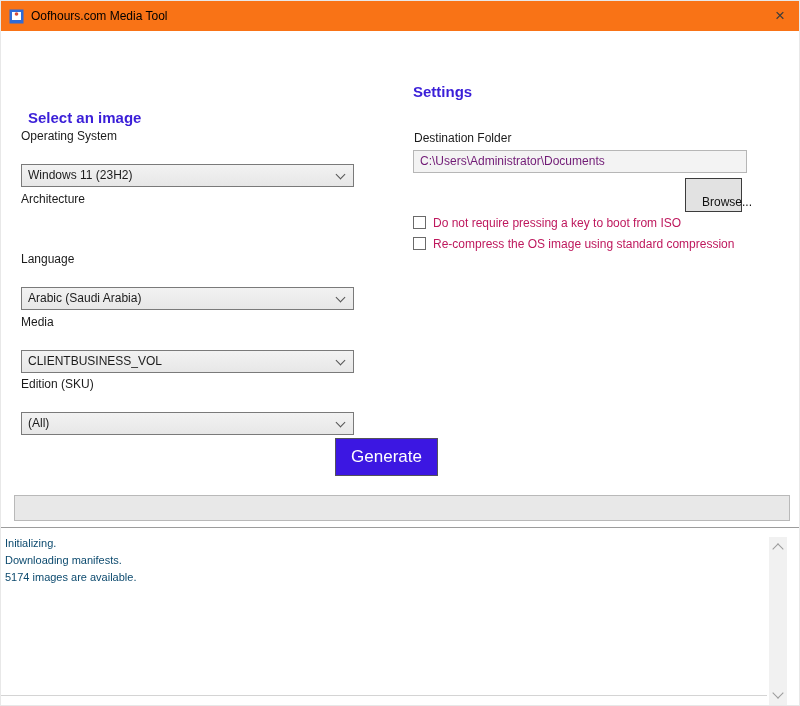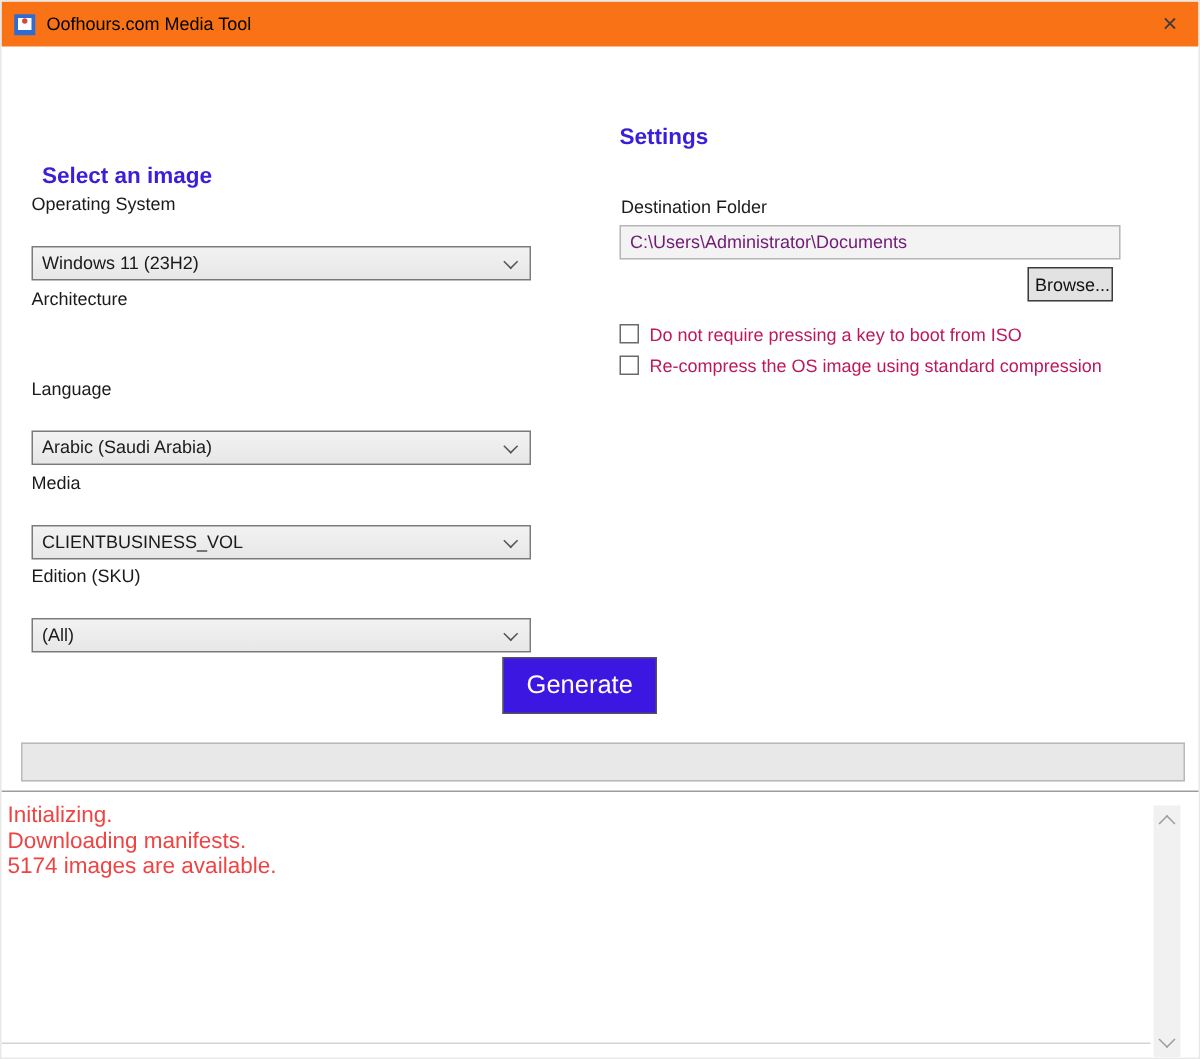--- a/index.html
+++ b/index.html
@@ -34,21 +34,21 @@
   
   .dest-label{position:absolute;left:413px;top:130px;}
   .textbox{
     position:absolute;left:412px;top:149px;width:326px;height:21px;box-sizing:content-box;
     border:1px solid #b6b6b6;background:#f3f3f3;font-size:12px;line-height:21px;
     padding-left:6px;color:#701a75;white-space:nowrap;overflow:hidden;
   }
   .browse{
     position:absolute;left:684px;top:177px;width:57px;height:23px;
     background:#e2e2e2;border:1px solid #3c3c3c;font-size:12px;color:#111;
-    font-family:"Liberation Sans", sans-serif;padding:4px;cursor:default;
+    font-family:"Liberation Sans", sans-serif;padding:16px;cursor:default;
   }
   .cbrow{position:absolute;left:412px;height:15px;display:flex;align-items:center;cursor:default;}
   .cb1{top:214px;}
   .cb2{top:235px;}
   .cbbox{width:13px;height:13px;border:1px solid #6a6a6a;background:#fff;box-sizing:border-box;flex:none;}
   .cblabel{margin-left:7px;font-size:12px;color:#be185d;white-space:nowrap;}
   
   .generate{
     position:absolute;left:334px;top:437px;width:103px;height:38px;
     background:var(--button_blue,#3c17e2);color:#fff;font-size:17px;
@@ -57,21 +57,21 @@
   .progress{
     position:absolute;left:13px;top:494px;width:774px;height:24px;box-sizing:content-box;
     border:1px solid #b9b9b9;background:#e8e8e8;
   }
   
   .log{
     position:absolute;left:0;top:526px;width:800px;bottom:0;
     border-top:1px solid #9c9c9c;background:#fff;
   }
   .log-text{position:absolute;left:4px;top:7px;right:40px;}
-  .log-line{font-size:15px;line-height:17px;color:#ef4444;white-space:nowrap;}
+  .log-line{font-size:11px;line-height:17px;color:#0c4a6e;white-space:nowrap;}
   .vscroll{position:absolute;right:14px;top:9px;bottom:0;width:18px;background:#f1f1f1;}
   .sbchev{position:absolute;left:5px;width:7px;height:7px;border-right:1px solid #9b9b9b;border-bottom:1px solid #9b9b9b;}
   .sb-up{top:8px;transform:rotate(-135deg);}
   .sb-down{bottom:8px;transform:rotate(45deg);}
   .log-bottom-line{position:absolute;bottom:9px;left:0;width:766px;height:1px;background:#d4d4d4;}
 </style>
 </head>
 <body>
 
 <div class="window">

